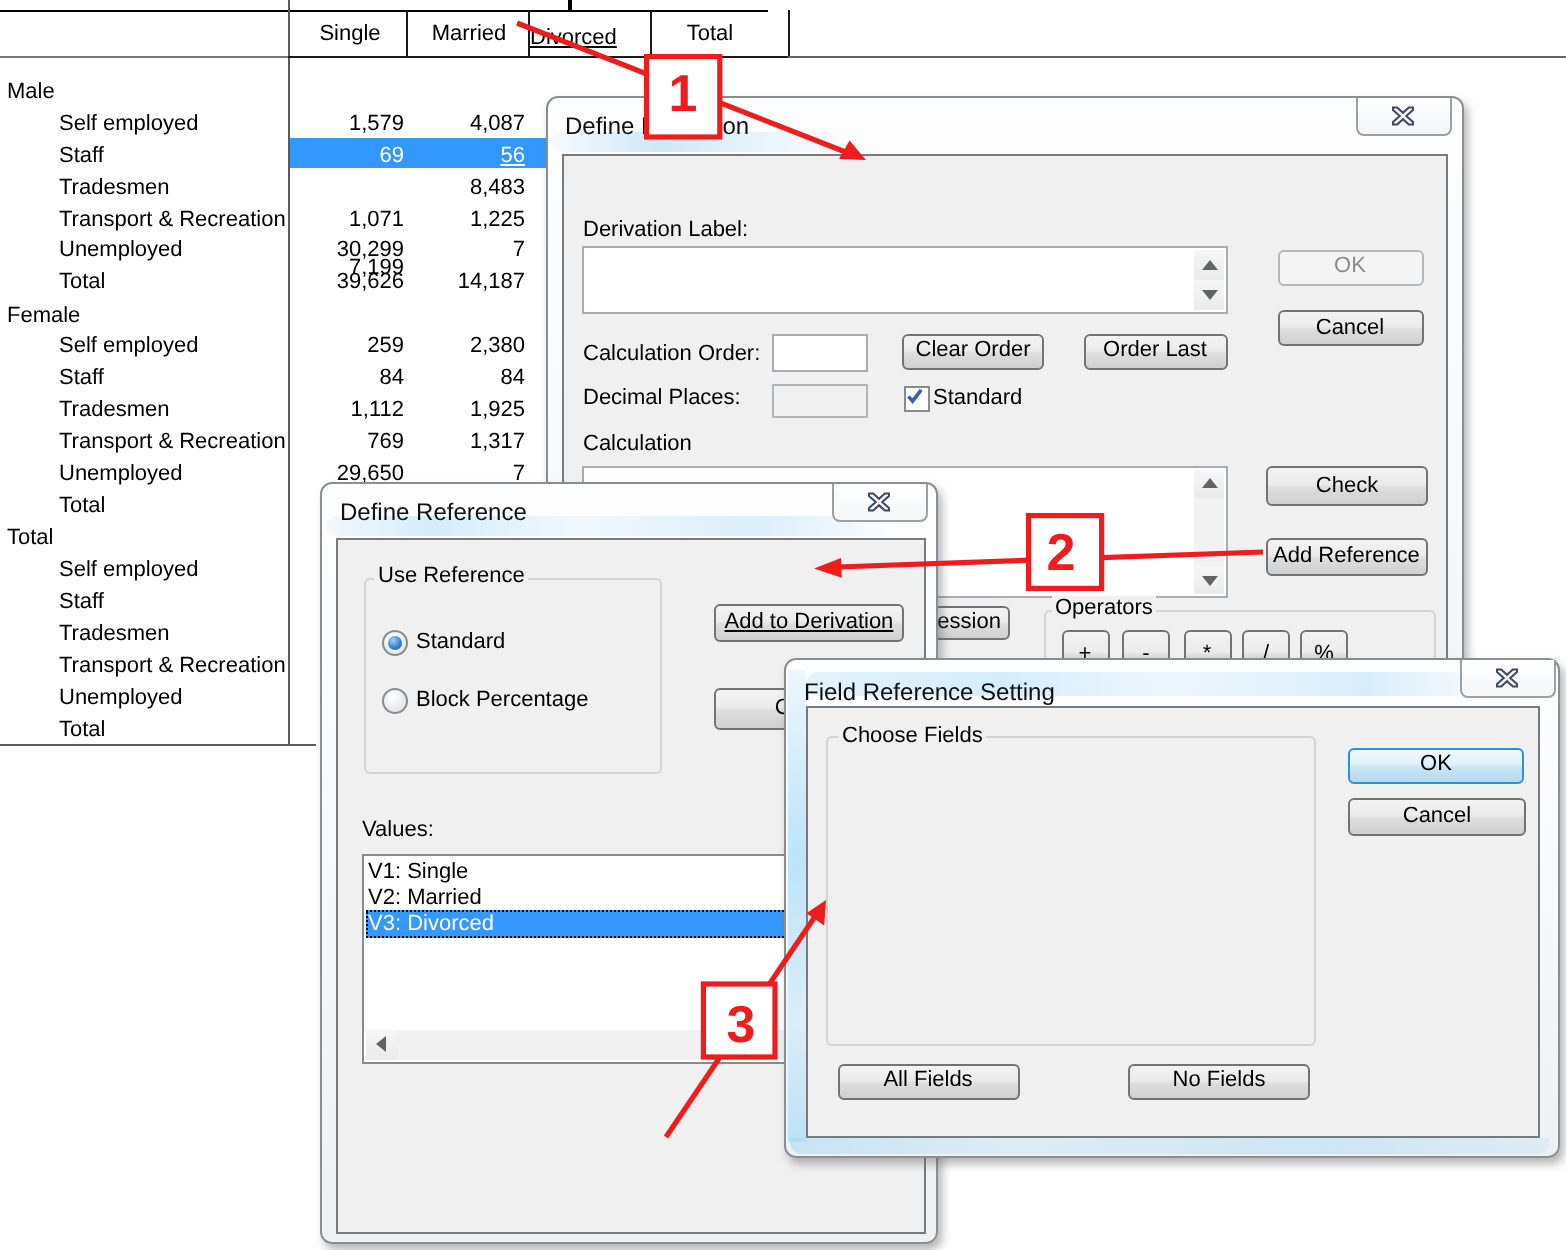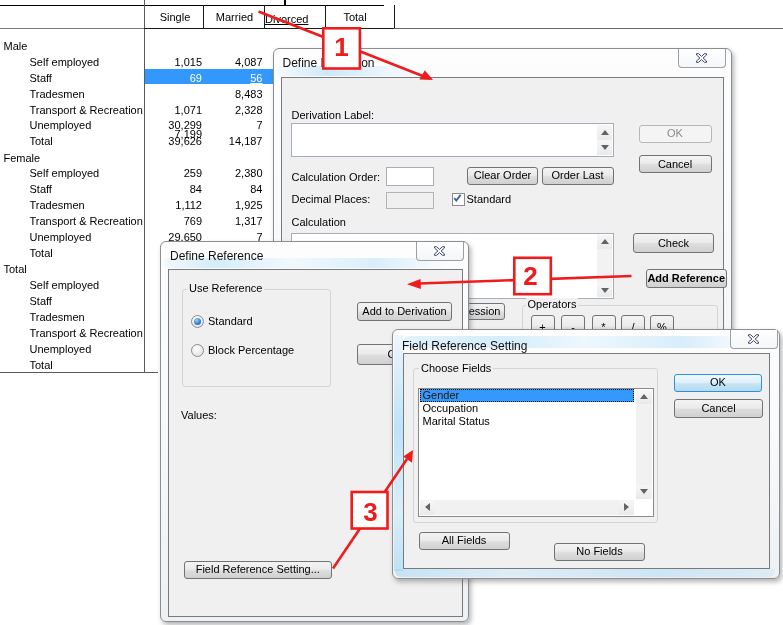--- a/index.html
+++ b/index.html
@@ -58,28 +58,28 @@
 <div class="t11 ab" style="left:29.5px;top:230.5px;">Unemployed</div>
 <div class="t11 ab" style="left:29.5px;top:246.5px;">Total</div>
 <div class="t11 ab" style="left:3.5px;top:262.5px;">Total</div>
 <div class="t11 ab" style="left:29.5px;top:278.5px;">Self employed</div>
 <div class="t11 ab" style="left:29.5px;top:294.5px;">Staff</div>
 <div class="t11 ab" style="left:29.5px;top:310.5px;">Tradesmen</div>
 <div class="t11 ab" style="left:29.5px;top:326.5px;">Transport &amp; Recreation</div>
 <div class="t11 ab" style="left:29.5px;top:342.5px;">Unemployed</div>
 <div class="t11 ab" style="left:29.5px;top:358.5px;">Total</div>
 
-<div class="num ab" style="left:150px;top:55.5px;width:52px;">1,015</div>
+<div class="num ab" style="left:150px;top:55.5px;width:52px;">1,579</div>
 <div class="num ab" style="left:210px;top:55.5px;width:52.5px;">4,087</div>
 <div class="num ab" style="left:150px;top:71.5px;width:52px;color:#fff;">69</div>
 <div class="num ab" style="left:210px;top:71.5px;width:52.5px;color:#fff;text-decoration:underline;">56</div>
 <div class="num ab" style="left:150px;top:87.5px;width:52px;margin-top:40px;">7,199</div>
 <div class="num ab" style="left:210px;top:87.5px;width:52.5px;">8,483</div>
 <div class="num ab" style="left:150px;top:103.5px;width:52px;">1,071</div>
-<div class="num ab" style="left:210px;top:103.5px;width:52.5px;">2,328</div>
+<div class="num ab" style="left:210px;top:103.5px;width:52.5px;">1,225</div>
 <div class="num ab" style="left:150px;top:119px;width:52px;">30,299</div>
 <div class="num ab" style="left:210px;top:119px;width:52.5px;">7</div>
 <div class="num ab" style="left:150px;top:135px;width:52px;">39,626</div>
 <div class="num ab" style="left:210px;top:135px;width:52.5px;">14,187</div>
 <div class="num ab" style="left:150px;top:167px;width:52px;">259</div>
 <div class="num ab" style="left:210px;top:167px;width:52.5px;">2,380</div>
 <div class="num ab" style="left:150px;top:183px;width:52px;">84</div>
 <div class="num ab" style="left:210px;top:183px;width:52.5px;">84</div>
 <div class="num ab" style="left:150px;top:199px;width:52px;">1,112</div>
 <div class="num ab" style="left:210px;top:199px;width:52.5px;">1,925</div>
@@ -103,42 +103,42 @@
           <span class="arr" style="border-left:4.5px solid transparent;border-right:4.5px solid transparent;border-bottom:5px solid #606468;"></span>
         </div>
     <div class="sbtn" style="right:1px;bottom:1px;width:15px;height:15px;">
           <span class="arr" style="border-left:4.5px solid transparent;border-right:4.5px solid transparent;border-top:5px solid #606468;"></span>
         </div>
   </div>
   <div class="btn dis" style="left:357px;top:47px;width:71px;height:16.5px;">OK</div>
   <div class="btn" style="left:357px;top:77.5px;width:71px;height:16px;">Cancel</div>
   <div class="t11 ab" style="left:10px;top:93px;">Calculation Order:</div>
   <div class="tb" style="left:104.5px;top:89px;width:46px;height:17px;"></div>
-  <div class="btn" style="left:169.5px;top:89px;width:69px;height:16px;margin-left:16px;">Clear Order</div>
+  <div class="btn" style="left:169.5px;top:89px;width:69px;height:16px;">Clear Order</div>
   <div class="btn" style="left:260px;top:89px;width:70px;height:16px;">Order Last</div>
   <div class="t11 ab" style="left:10px;top:115.5px;">Decimal Places:</div>
   <div class="tb dis" style="left:104.5px;top:114px;width:46px;height:15px;"></div>
   <div class="ab" style="left:170px;top:115px;width:11px;height:11px;background:#fdfdfd;border:1px solid #8b8b8b;">
     <svg width="11" height="11" viewBox="0 0 11 11" style="position:absolute;left:-1px;top:-1px;">
           <path d="M2.2 5.2 L4.3 7.6 L8.6 1.9" fill="none" stroke="#3a62ac" stroke-width="1.8"></path>
         </svg>
   </div>
   <div class="t11 ab" style="left:185px;top:115.5px;">Standard</div>
   <div class="t11 ab" style="left:10px;top:138.5px;">Calculation</div>
   <div class="tb" style="left:9.5px;top:155px;width:321px;height:64.5px;">
     <div class="ab" style="right:1px;top:1px;width:15px;height:62.5px;background:#f2f2f2;"></div>
     <div class="sbtn" style="right:1px;top:1px;width:15px;height:14px;">
           <span class="arr" style="border-left:4.5px solid transparent;border-right:4.5px solid transparent;border-bottom:5px solid #606468;"></span>
         </div>
     <div class="sbtn" style="right:1px;bottom:1px;width:15px;height:14px;">
           <span class="arr" style="border-left:4.5px solid transparent;border-right:4.5px solid transparent;border-top:5px solid #606468;"></span>
         </div>
   </div>
   <div class="btn" style="left:351.5px;top:155.5px;width:79px;height:18px;">Check</div>
-  <div class="btn" style="left:364px;top:191px;width:79.5px;height:17.5px;font-weight:bold;">Add Reference</div>
+  <div class="btn" style="left:351px;top:191px;width:79.5px;height:17.5px;">Add Reference</div>
   <div class="btn" style="left:160.5px;top:225.5px;width:60.5px;height:15px;">Expression</div>
   <div class="gb" style="left:240.5px;top:227.5px;width:194px;height:150px;"></div>
   <div class="gbl" style="left:244px;top:220.5px;">Operators</div>
   <div class="btn" style="left:249px;top:237.5px;width:22px;height:22px;">+</div>
   <div class="btn" style="left:279.5px;top:237.5px;width:22px;height:22px;">-</div>
   <div class="btn" style="left:310px;top:237.5px;width:22px;height:22px;">*</div>
   <div class="btn" style="left:339.5px;top:237.5px;width:22px;height:22px;">/</div>
   <div class="btn" style="left:368.5px;top:237.5px;width:22px;height:22px;">%</div>
  </div>
 </div>
@@ -152,65 +152,53 @@
     </div>
  <div class="client" style="left:7px;top:27px;width:293px;height:346px;">
   <div class="gb" style="left:12.5px;top:19px;width:147px;height:96px;"></div>
   <div class="gbl" style="left:18px;top:12.5px;">Use Reference</div>
   <div class="ab" style="left:22px;top:45px;width:11px;height:11px;border:1px solid #898c8f;border-radius:50%;background:radial-gradient(circle at 40% 35%,#ffffff,#dcdfe2);">
     <div class="ab" style="left:2px;top:2px;width:7px;height:7px;border-radius:50%;background:radial-gradient(circle at 38% 32%,#9ed1f1,#2f7dd1 60%,#1a5fae);"></div>
   </div>
   <div class="t11 ab" style="left:39px;top:45px;">Standard</div>
   <div class="ab" style="left:22px;top:74.5px;width:11px;height:11px;border:1px solid #898c8f;border-radius:50%;background:radial-gradient(circle at 40% 35%,#ffffff,#d8dbde);"></div>
   <div class="t11 ab" style="left:39px;top:74.5px;">Block Percentage</div>
-  <div class="btn" style="left:188px;top:32.5px;width:93px;height:16.5px;">Add to Derivation</div>
+  <div class="btn" style="left:188px;top:32.5px;width:93px;height:16.5px;text-decoration:underline;">Add to Derivation</div>
   <div class="btn" style="left:188px;top:74.5px;width:93px;height:18.5px;">Cancel</div>
   <div class="t11 ab" style="left:12px;top:139.5px;">Values:</div>
-  <div class="btn" style="left:14.5px;top:291px;width:146.5px;height:16.5px;">Field Reference Setting...</div>
+  <div class="lbx" style="left:11.5px;top:157px;width:277px;height:103px;">
+    <div class="t11 ab" style="left:2.5px;top:2px;">V1: Single</div>
+    <div class="t11 ab" style="left:2.5px;top:15px;">V2: Married</div>
+    <div class="sel" style="left:1px;top:27.5px;width:275px;height:13.5px;"></div>
+    <div class="t11 ab" style="left:2.5px;top:28px;color:#fff;">V3: Divorced</div>
+    <div class="ab" style="left:1px;bottom:1px;width:275px;height:14.5px;background:#f1f1f1;">
+      <div class="sbtn" style="left:0;top:0;width:16px;height:14.5px;">
+            <span class="arr" style="border-top:4.5px solid transparent;border-bottom:4.5px solid transparent;border-right:5px solid #606468;"></span>
+          </div>
+    </div>
+  </div>
  </div>
 </div>
 <div id="frs" class="dlg" style="left:392px;top:329px;width:386px;height:248px;">
  <div class="ab" style="left:1px;top:5px;width:9px;height:236px;background:linear-gradient(180deg,rgba(150,210,244,.15),rgba(150,212,246,.6) 40%,rgba(165,220,250,.3) 75%,rgba(150,212,246,.55));"></div>
  <div class="ab" style="left:2px;bottom:1px;width:380px;height:8px;background:linear-gradient(90deg,rgba(165,215,245,.55),rgba(175,222,248,.25) 30%,rgba(165,215,245,.45) 70%,rgba(160,212,244,.2));border-radius:0 0 6px 6px;"></div>
  <div class="ab" style="left:10px;top:5.5px;width:330px;height:12px;background:linear-gradient(90deg,rgba(150,210,244,.25),rgba(165,218,248,.45) 30%,rgba(175,225,250,.2) 55%,rgba(160,215,246,.4) 85%,rgba(160,215,246,.1));border-radius:6px;"></div>
  <div class="ttl" style="top:8.5px;">Field Reference Setting</div>
  <div class="clb" style="left:336.5px;">
       <svg width="11" height="10" viewBox="0 0 11 9.6">
         <path d="M0.5 0.5 L2.6 0.5 L5.5 3.2 L8.4 0.5 L10.5 0.5 L10.5 1.8 L7.1 4.8 L10.5 7.8 L10.5 9.1 L8.4 9.1 L5.5 6.4 L2.6 9.1 L0.5 9.1 L0.5 7.8 L3.9 4.8 L0.5 1.8 Z" fill="#f8f8fa" stroke="#3e4767" stroke-width="1"></path>
       </svg>
     </div>
  <div class="client" style="left:10px;top:23px;width:365px;height:214px;">
   <div class="gb" style="left:9px;top:14px;width:243px;height:152.5px;"></div>
   <div class="gbl" style="left:15px;top:7.5px;">Choose Fields</div>
-  <div class="lbx" style="left:14px;top:33.5px;width:234px;height:127px;">
-    <div class="sel" style="left:0.5px;top:0px;width:214px;height:13.5px;"></div>
-    <div class="t11 ab" style="left:3.5px;top:0px;color:#241506;">Gender</div>
-    <div class="t11 ab" style="left:3.5px;top:13px;">Occupation</div>
-    <div class="t11 ab" style="left:3.5px;top:26px;">Marital Status</div>
-    <div class="ab" style="right:1px;top:1px;width:16px;height:109px;background:#f1f1f1;">
-      <div class="sbtn" style="left:0;top:0;width:16px;height:14px;">
-            <span class="arr" style="border-left:4.5px solid transparent;border-right:4.5px solid transparent;border-bottom:5px solid #606468;"></span>
-          </div>
-      <div class="sbtn" style="left:0;bottom:0;width:16px;height:14px;">
-            <span class="arr" style="border-left:4.5px solid transparent;border-right:4.5px solid transparent;border-top:5px solid #606468;"></span>
-          </div>
-    </div>
-    <div class="ab" style="left:1px;bottom:1px;width:213.5px;height:14.5px;background:#f1f1f1;">
-      <div class="sbtn" style="left:0;top:0;width:15px;height:14.5px;">
-            <span class="arr" style="border-top:4.5px solid transparent;border-bottom:4.5px solid transparent;border-right:5px solid #606468;"></span>
-          </div>
-      <div class="sbtn" style="right:0;top:0;width:15px;height:14.5px;">
-            <span class="arr" style="border-top:4.5px solid transparent;border-bottom:4.5px solid transparent;border-left:5px solid #606468;"></span>
-          </div>
-    </div>
-  </div>
   <div class="btn" style="left:270px;top:19.5px;width:86px;height:16.5px;border-color:#2a92d8;background:linear-gradient(180deg,#f0f8fd 0%,#e0f0fa 45%,#c8e4f5 55%,#b4daf0 100%);">OK</div>
   <div class="btn" style="left:270px;top:44.5px;width:87px;height:17px;">Cancel</div>
   <div class="btn" style="left:14.5px;top:177.5px;width:89px;height:16px;">All Fields</div>
-  <div class="btn" style="left:150px;top:177.5px;width:89px;height:16px;margin-top:11px;">No Fields</div>
+  <div class="btn" style="left:160px;top:177.5px;width:89px;height:16px;">No Fields</div>
  </div>
 </div>
 <svg id="anno" style="position:absolute;left:0;top:0;" width="783" height="625" viewBox="0 0 783 625">
   <g stroke="#ee1c1c" stroke-width="2.6" fill="#ee1c1c">
     <line x1="258.5" y1="11.5" x2="424" y2="76.5"></line>
     <polygon points="433,80 419.5,79.5 424.8,70.2" stroke="none"></polygon>
     <line x1="631.5" y1="276" x2="419" y2="283.5"></line>
     <polygon points="407,284.2 420.5,279 420.9,288.9" stroke="none"></polygon>
     <line x1="333" y1="568.5" x2="407" y2="459"></line>
     <polygon points="413,450 412.1,462.7 403.2,456.6" stroke="none"></polygon>

